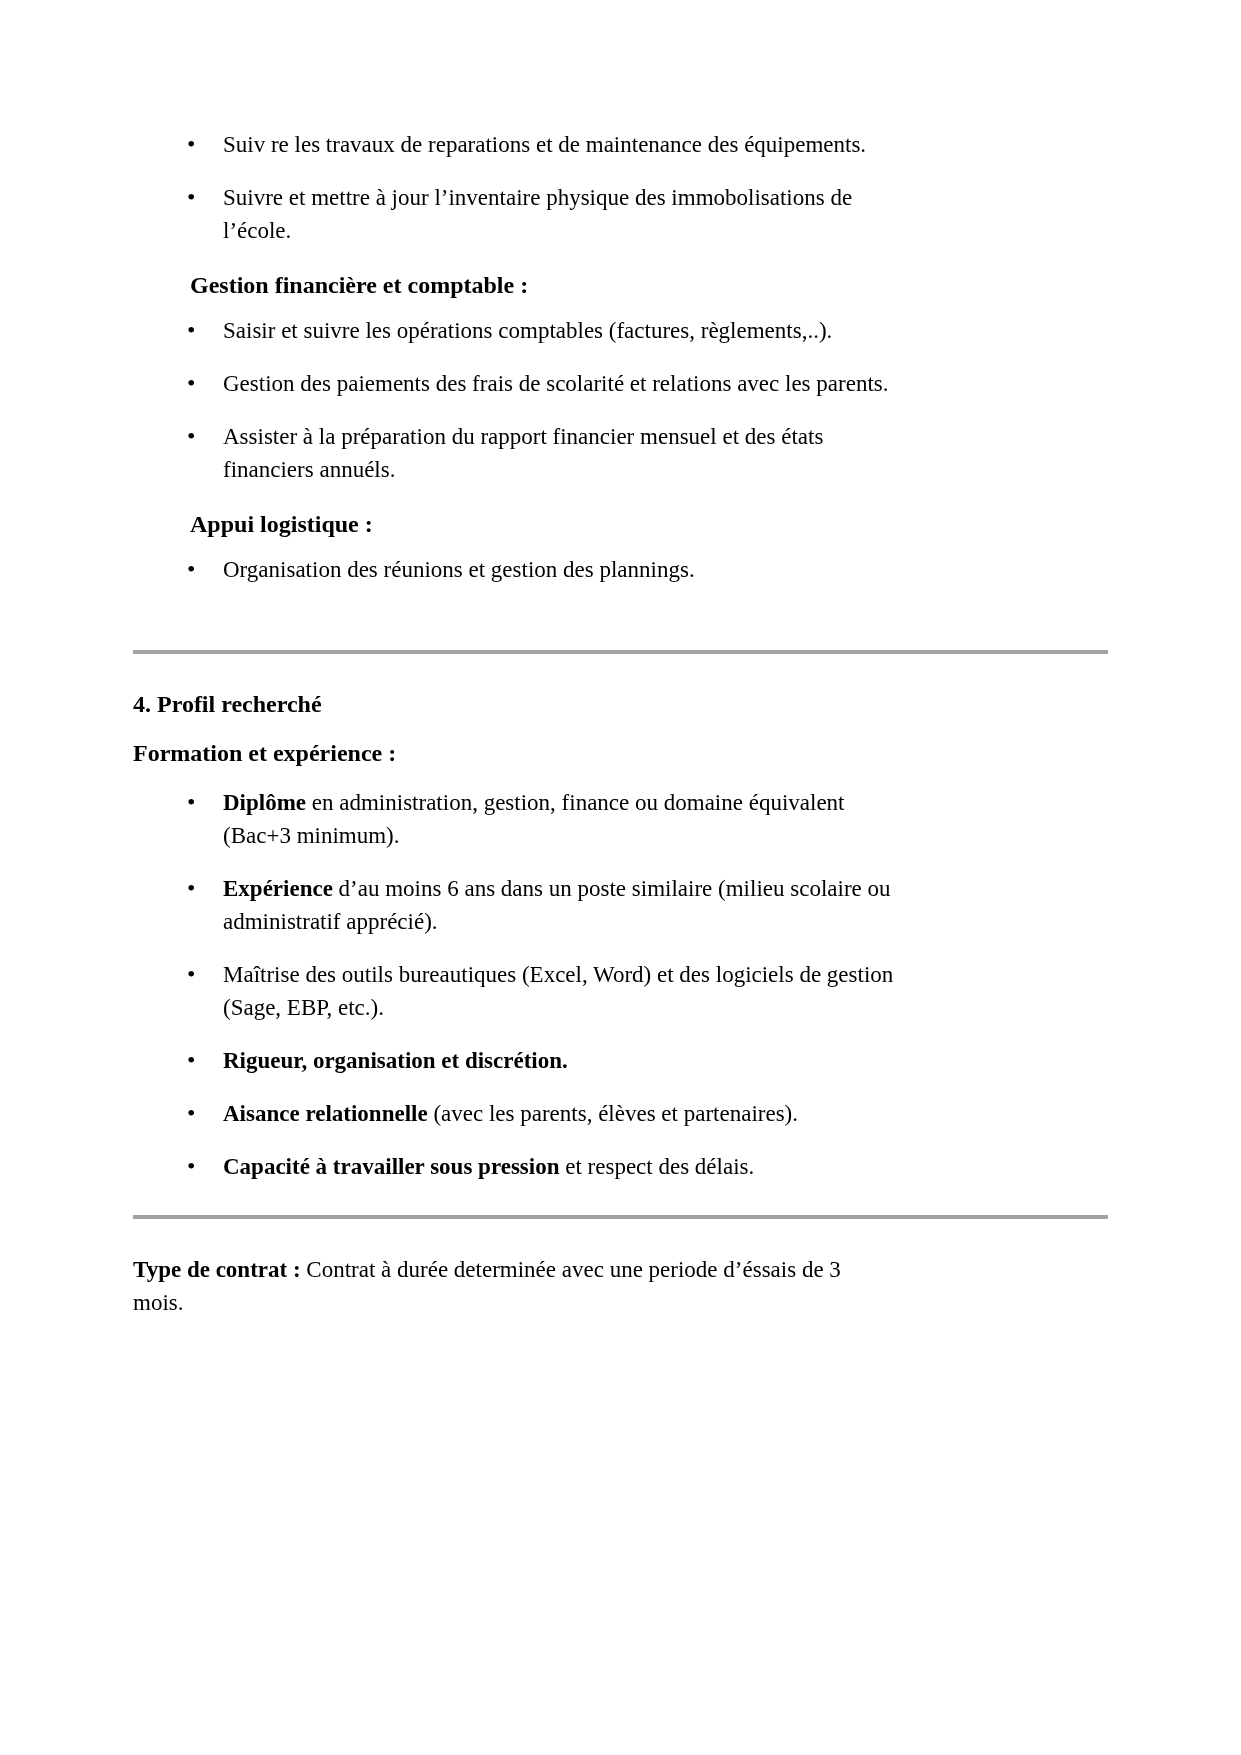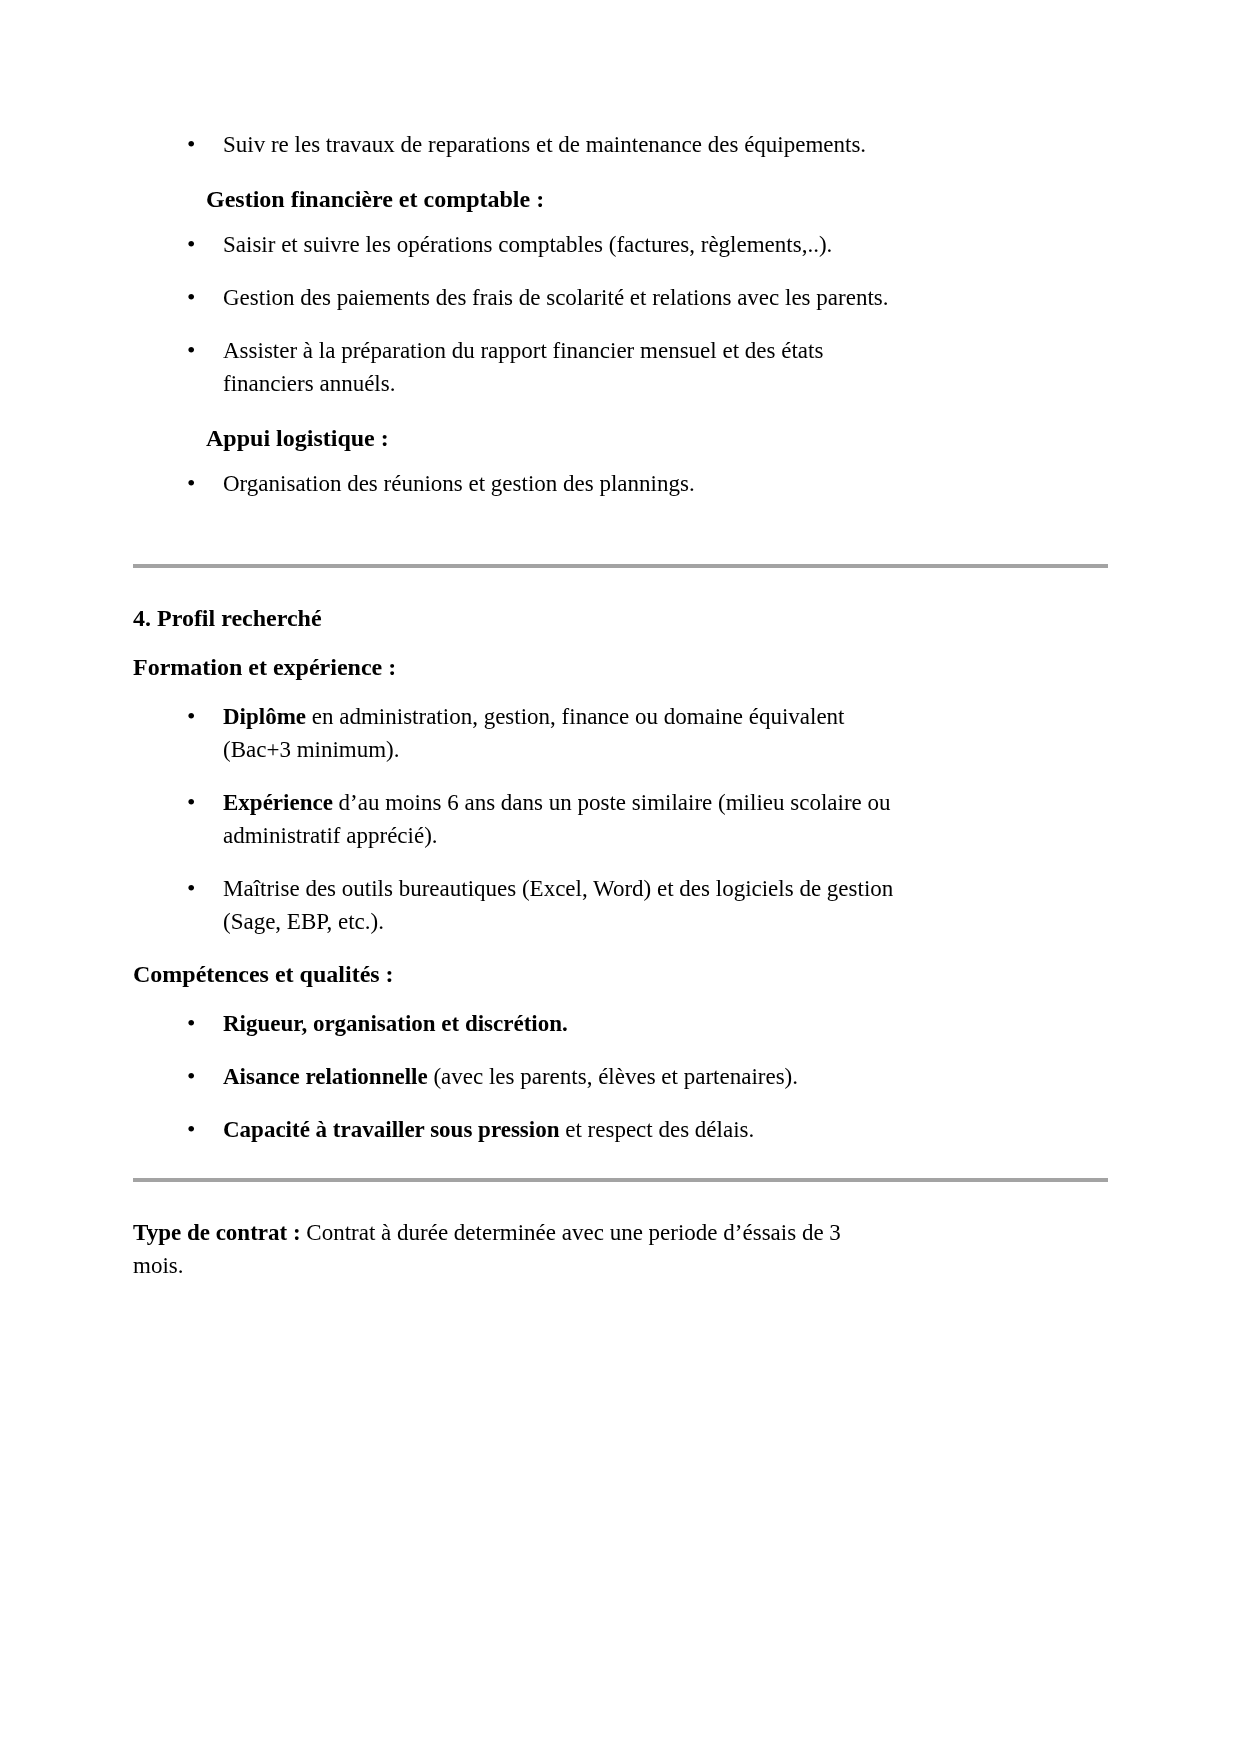--- a/index.html
+++ b/index.html
@@ -34,21 +34,21 @@
   }
   ul.bullets li::before {
     content: "•";
     position: absolute;
     left: -36px;
     top: 0;
     font-size: 24px;
   }
   .subheading {
     font-weight: bold;
-    margin: 22px 0 12px 73px;
+    margin: 22px 0 12px 57px;
     font-size: 24px;
   }
   .heading {
     font-weight: bold;
     font-size: 24px;
     margin: 0 0 16px 0;
   }
   .heading.tight-top { margin-top: 6px; }
   .divider {
     border: none;
@@ -61,20 +61,24 @@
   b { font-weight: bold; text-align: right; }
 </style>
 </head>
 <body>
 
 <div class="page">
 
   <ul class="bullets">
     <li>
       <span class="t">Suiv re les travaux de reparations et de maintenance des équipements.</span>
+    </li>
+    <li>
+      <span class="t">Suivre et mettre à jour l’inventaire physique des immobolisations de
+l’école.</span>
     </li>
   </ul>
 
   <div class="subheading">Gestion financière et comptable :</div>
 
   <ul class="bullets">
     <li>
       <span class="t">Saisir et suivre les opérations comptables (factures, règlements,..).</span>
     </li>
     <li>
@@ -108,21 +112,20 @@
     <li>
       <b>Expérience</b><span class="t"> d’au moins 6 ans dans un poste similaire (milieu scolaire ou
 administratif apprécié).</span>
     </li>
     <li>
       <span class="t">Maîtrise des outils bureautiques (Excel, Word) et des logiciels de gestion
 (Sage, EBP, etc.).</span>
     </li>
   </ul>
 
-  <div class="heading tight-top">Compétences et qualités :</div>
 
   <ul class="bullets">
     <li>
       <b>Rigueur, organisation et discrétion.</b><span class="t"></span>
     </li>
     <li>
       <b>Aisance relationnelle</b><span class="t"> (avec les parents, élèves et partenaires).</span>
     </li>
     <li>
       <b>Capacité à travailler sous pression</b><span class="t"> et respect des délais.</span>

